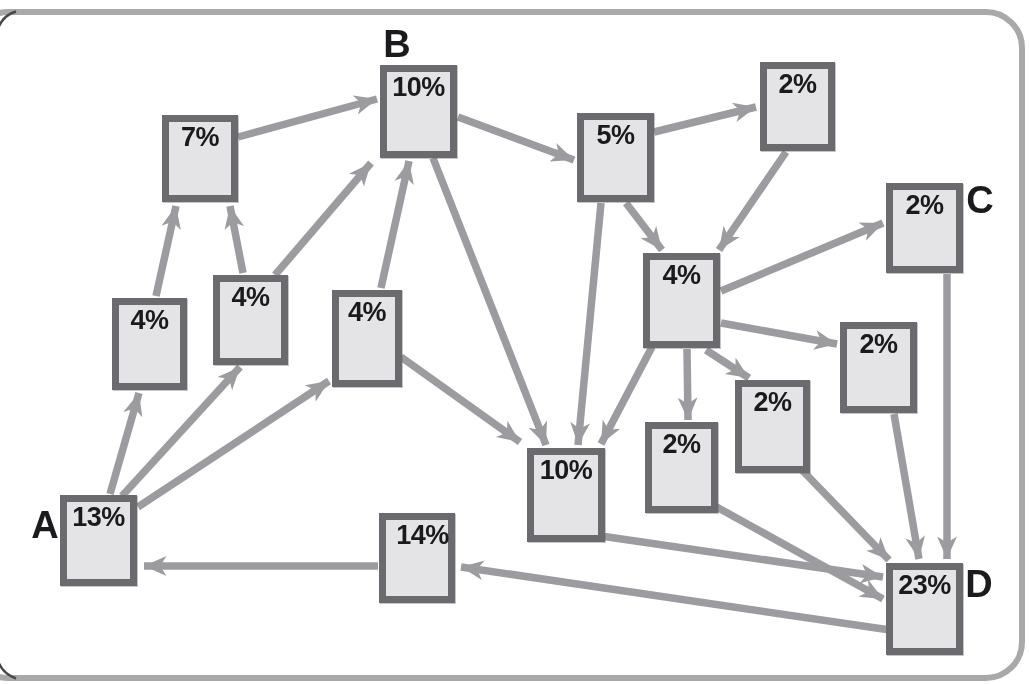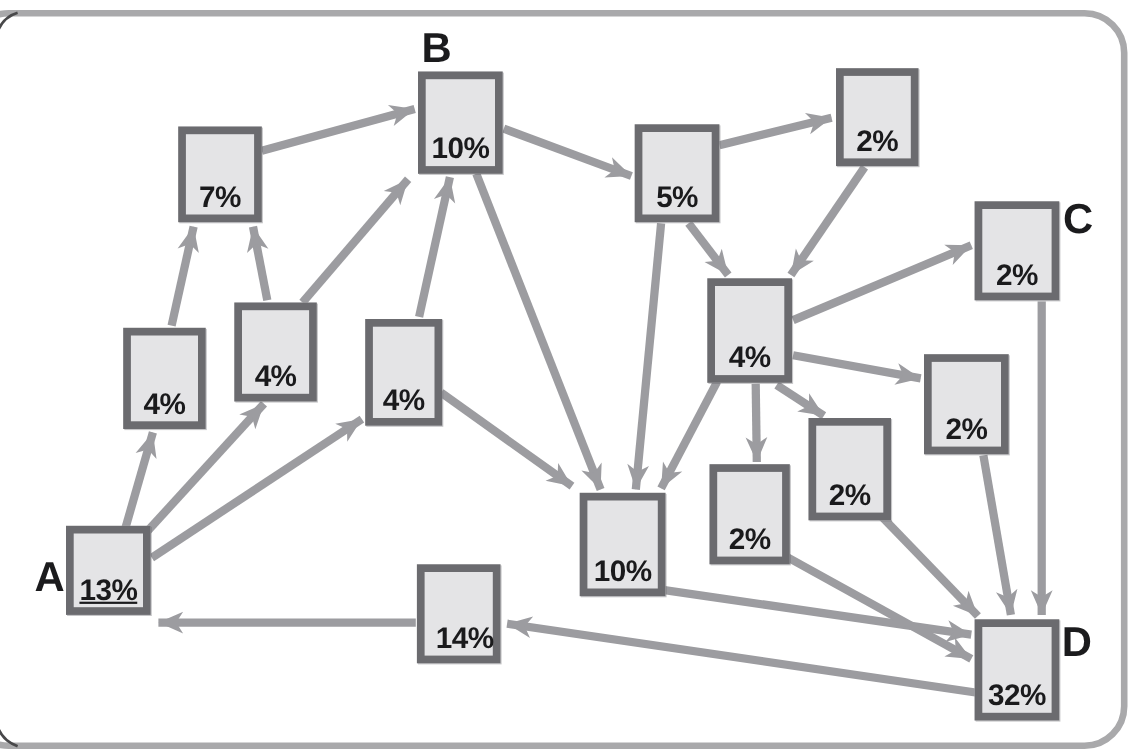--- a/index.html
+++ b/index.html
@@ -4,21 +4,21 @@
 <style>
   html,body{margin:0;padding:0;background:#ffffff;}
   #stage{
     position:relative;width:1029px;height:684px;background:#ffffff;
     overflow:hidden;font-family:"Liberation Sans",sans-serif;
   }
   #edge-layer{position:absolute;left:0;top:0;width:1029px;height:684px;}
   #node-layer{position:absolute;left:0;top:0;width:1029px;height:684px;}
   .node{
     position:absolute;box-sizing:border-box;
-    display:flex;align-items:flex-end;justify-content:center;
+    display:flex;align-items:flex-start;justify-content:center;
     background:var(--box-fill,#e4e4e6);
     border:7px solid var(--box-border,#6b6b6f);
     color:var(--txt,#1a1a1c);
     font-weight:700;font-size:27px;letter-spacing:-0.5px;
     box-shadow:1px 1px 0 rgba(90,90,95,.35);
   }
   .letter{
     position:absolute;transform:translate(-50%,-50%);
     font-weight:700;font-size:38px;color:#1b1b1d;line-height:1;
   }
@@ -99,27 +99,27 @@
       </div>
       <div class="node" style="left: 735px; top: 380px; width: 75px; height: 93px;">
         <span>2%</span>
       </div>
       <div class="node" style="left: 645px; top: 422px; width: 73px; height: 91px;">
         <span>2%</span>
       </div>
       <div class="node" style="left: 527px; top: 448px; width: 78px; height: 94px;">
         <span>10%</span>
       </div>
-      <div class="node" style="left: 60px; top: 478px; width: 77px; height: 81px; text-decoration: underline;">
+      <div class="node" style="left: 60px; top: 495px; width: 77px; height: 91px;">
         <span>13%</span>
       </div>
       <div class="node" style="left: 379px; top: 513px; width: 76px; height: 90px; padding-left: 11px;">
         <span>14%</span>
       </div>
       <div class="node" style="left: 886px; top: 563px; width: 77px; height: 92px;">
-        <span>32%</span>
+        <span>23%</span>
       </div>
       <div class="letter" style="left: 45px; top: 525px;">A</div>
       <div class="letter" style="left: 397px; top: 44px;">B</div>
       <div class="letter" style="left: 980px; top: 200px;">C</div>
       <div class="letter" style="left: 979px; top: 584px;">D</div>
     </div>
 </div>
 
 </body></html>

